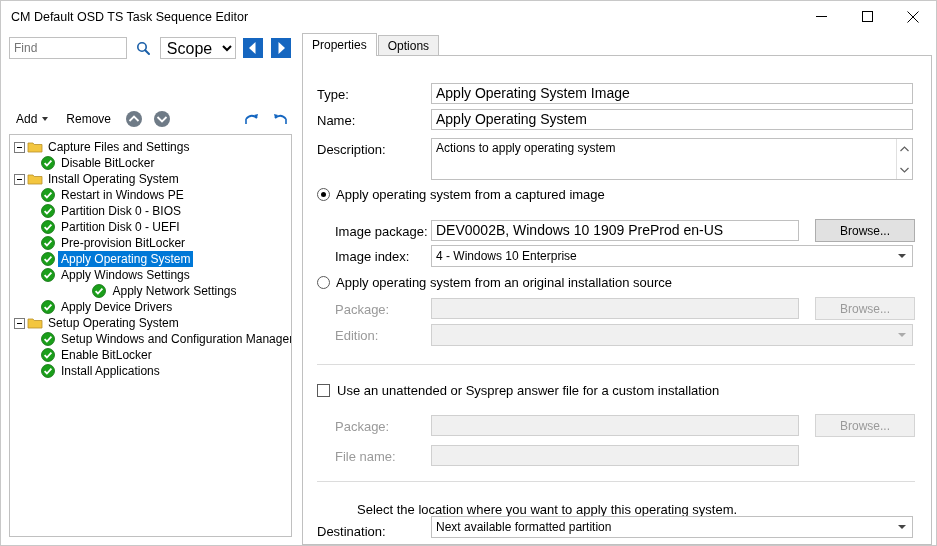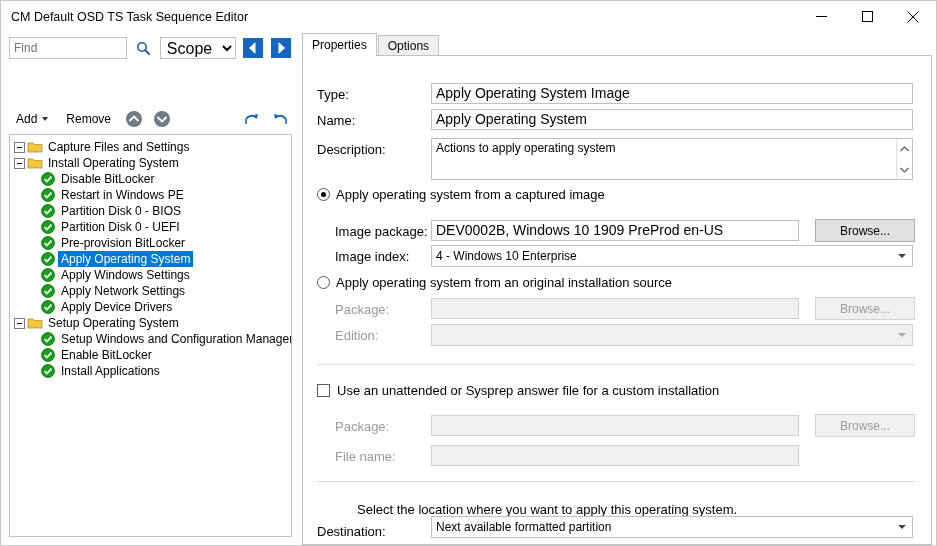--- a/index.html
+++ b/index.html
@@ -346,44 +346,44 @@
       <div class="tnode group" style="padding-left:4px;">
         <div class="expander"></div>
         <span class="ico">
           <svg width="16" height="16" viewBox="0 0 16 16">
               <path d="M1 4h5l1.2 1.5H15V13H1z" fill="#f3c63f" stroke="#b8902a" stroke-width="0.8"></path>
             </svg>
         </span>
         <span class="lbl">Capture Files and Settings</span>
       </div>
 
+      <div class="tnode" style="padding-left:4px;">
+        <div class="indent-line"></div>
+        <div class="indent-line"></div>
+        <span class="ico">
+          <svg width="16" height="16" viewBox="0 0 16 16">
+              <circle cx="8" cy="8" r="6.5" fill="#1a9e1a" stroke="#0d6e0d" stroke-width="0.8"></circle>
+              <path d="M4.6 8.2 L6.9 10.5 L11.4 5.6" fill="none" stroke="#fff" stroke-width="1.8"></path>
+            </svg>
+        </span>
+        <span class="lbl">Disable BitLocker</span>
+      </div>
+
       <div class="tnode group" style="padding-left:4px;">
         <div class="expander"></div>
         <span class="ico">
           <svg width="16" height="16" viewBox="0 0 16 16">
               <path d="M1 4h5l1.2 1.5H15V13H1z" fill="#f3c63f" stroke="#b8902a" stroke-width="0.8"></path>
             </svg>
         </span>
         <span class="lbl">Install Operating System</span>
       </div>
 
       <div class="tnode" style="padding-left:4px;">
         <div class="indent-line"></div>
-        <div class="indent-line"></div>
-        <span class="ico">
-          <svg width="16" height="16" viewBox="0 0 16 16">
-              <circle cx="8" cy="8" r="6.5" fill="#1a9e1a" stroke="#0d6e0d" stroke-width="0.8"></circle>
-              <path d="M4.6 8.2 L6.9 10.5 L11.4 5.6" fill="none" stroke="#fff" stroke-width="1.8"></path>
-            </svg>
-        </span>
-        <span class="lbl">Disable BitLocker</span>
-      </div>
-
-      <div class="tnode" style="padding-left:4px;">
-        <div class="indent-line"></div>
           <div class="indent-line"></div>
         <span class="ico">
           <svg width="16" height="16" viewBox="0 0 16 16">
               <circle cx="8" cy="8" r="6.5" fill="#1a9e1a" stroke="#0d6e0d" stroke-width="0.8"></circle>
               <path d="M4.6 8.2 L6.9 10.5 L11.4 5.6" fill="none" stroke="#fff" stroke-width="1.8"></path>
             </svg>
         </span>
         <span class="lbl">Restart in Windows PE</span>
       </div>
 
@@ -440,21 +440,21 @@
           <div class="indent-line"></div>
         <span class="ico">
           <svg width="16" height="16" viewBox="0 0 16 16">
               <circle cx="8" cy="8" r="6.5" fill="#1a9e1a" stroke="#0d6e0d" stroke-width="0.8"></circle>
               <path d="M4.6 8.2 L6.9 10.5 L11.4 5.6" fill="none" stroke="#fff" stroke-width="1.8"></path>
             </svg>
         </span>
         <span class="lbl">Apply Windows Settings</span>
       </div>
 
-      <div class="tnode" style="padding-left:4px;">
+      <div class="tnode" style="padding-left:4px;justify-content:center;">
         <div class="indent-line"></div>
           <div class="indent-line"></div>
         <span class="ico">
           <svg width="16" height="16" viewBox="0 0 16 16">
               <circle cx="8" cy="8" r="6.5" fill="#1a9e1a" stroke="#0d6e0d" stroke-width="0.8"></circle>
               <path d="M4.6 8.2 L6.9 10.5 L11.4 5.6" fill="none" stroke="#fff" stroke-width="1.8"></path>
             </svg>
         </span>
         <span class="lbl">Apply Network Settings</span>
       </div>

